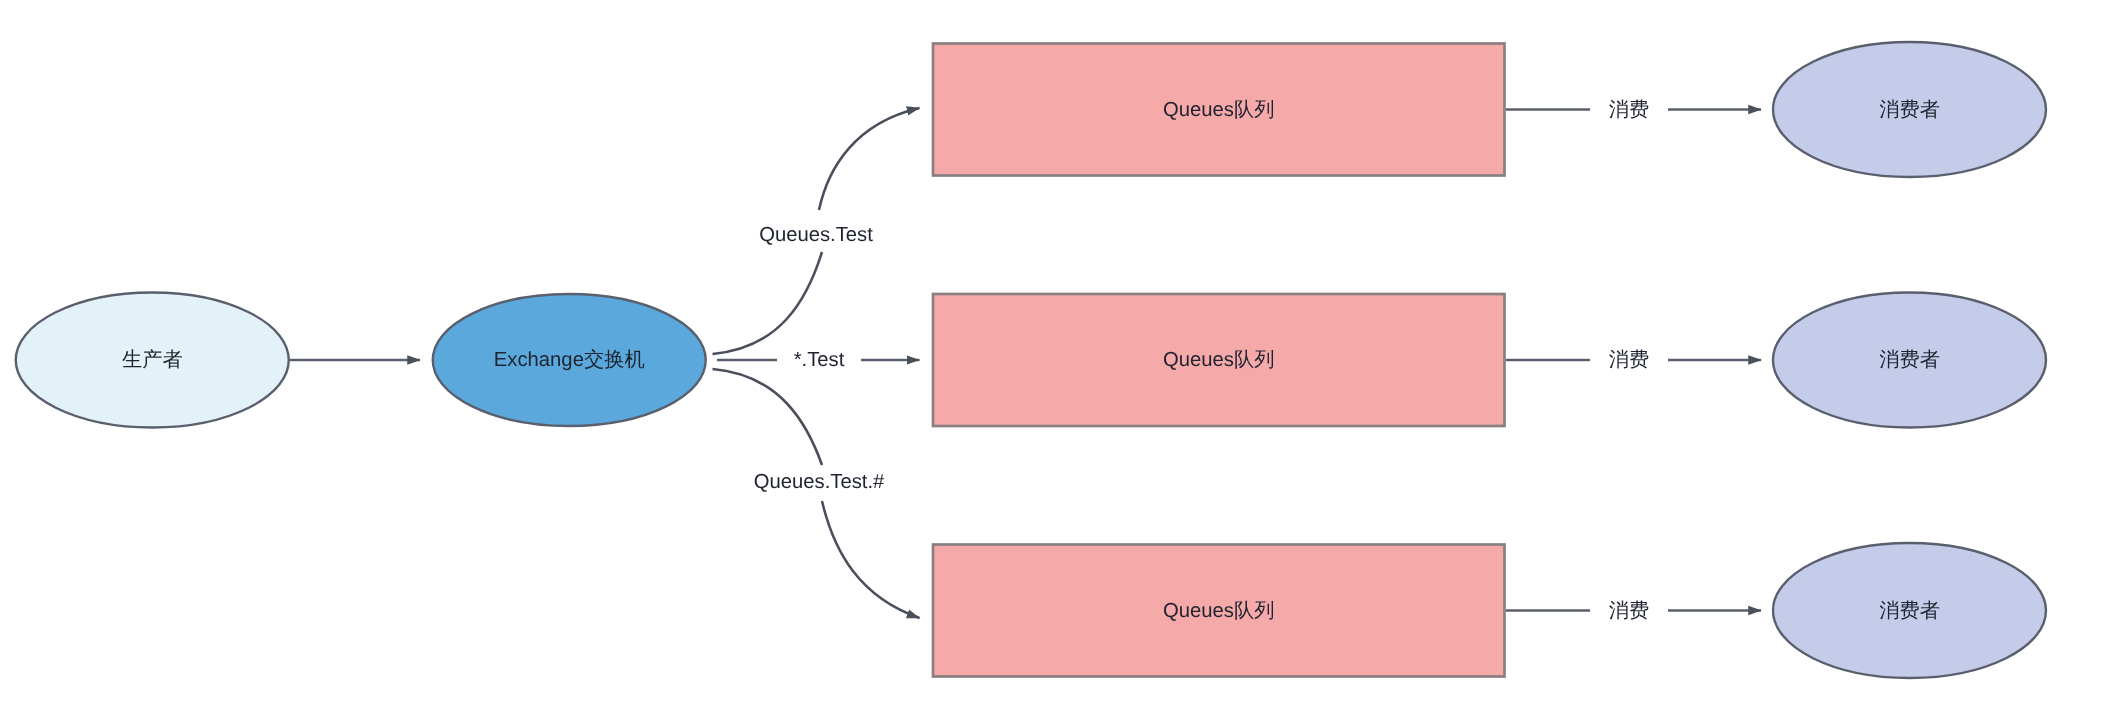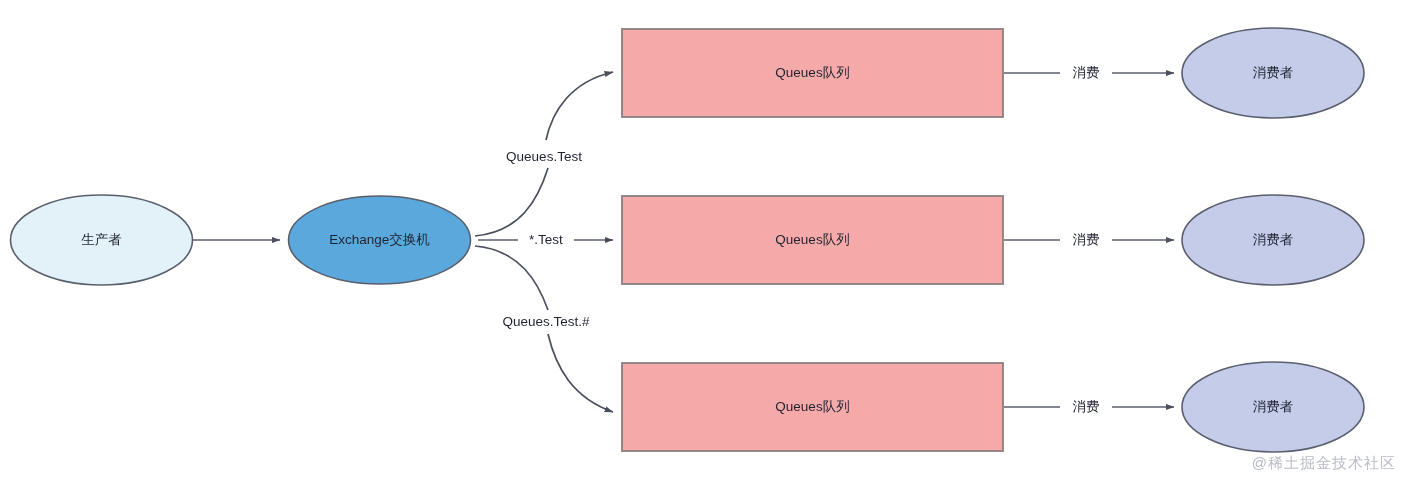--- a/index.html
+++ b/index.html
@@ -187,15 +187,14 @@
       <text class="edge-label" x="1086" y="240.5">消费</text>
     </g>
 
     <g>
       <rect class="label-bg" x="1060" y="398" width="52" height="19"></rect>
       <text class="edge-label" x="1086" y="407.5">消费</text>
     </g>
 
   </svg>
 
-  <div class="watermark">@稀土掘金技术社区</div>
 
 </div>
 
 </body></html>

